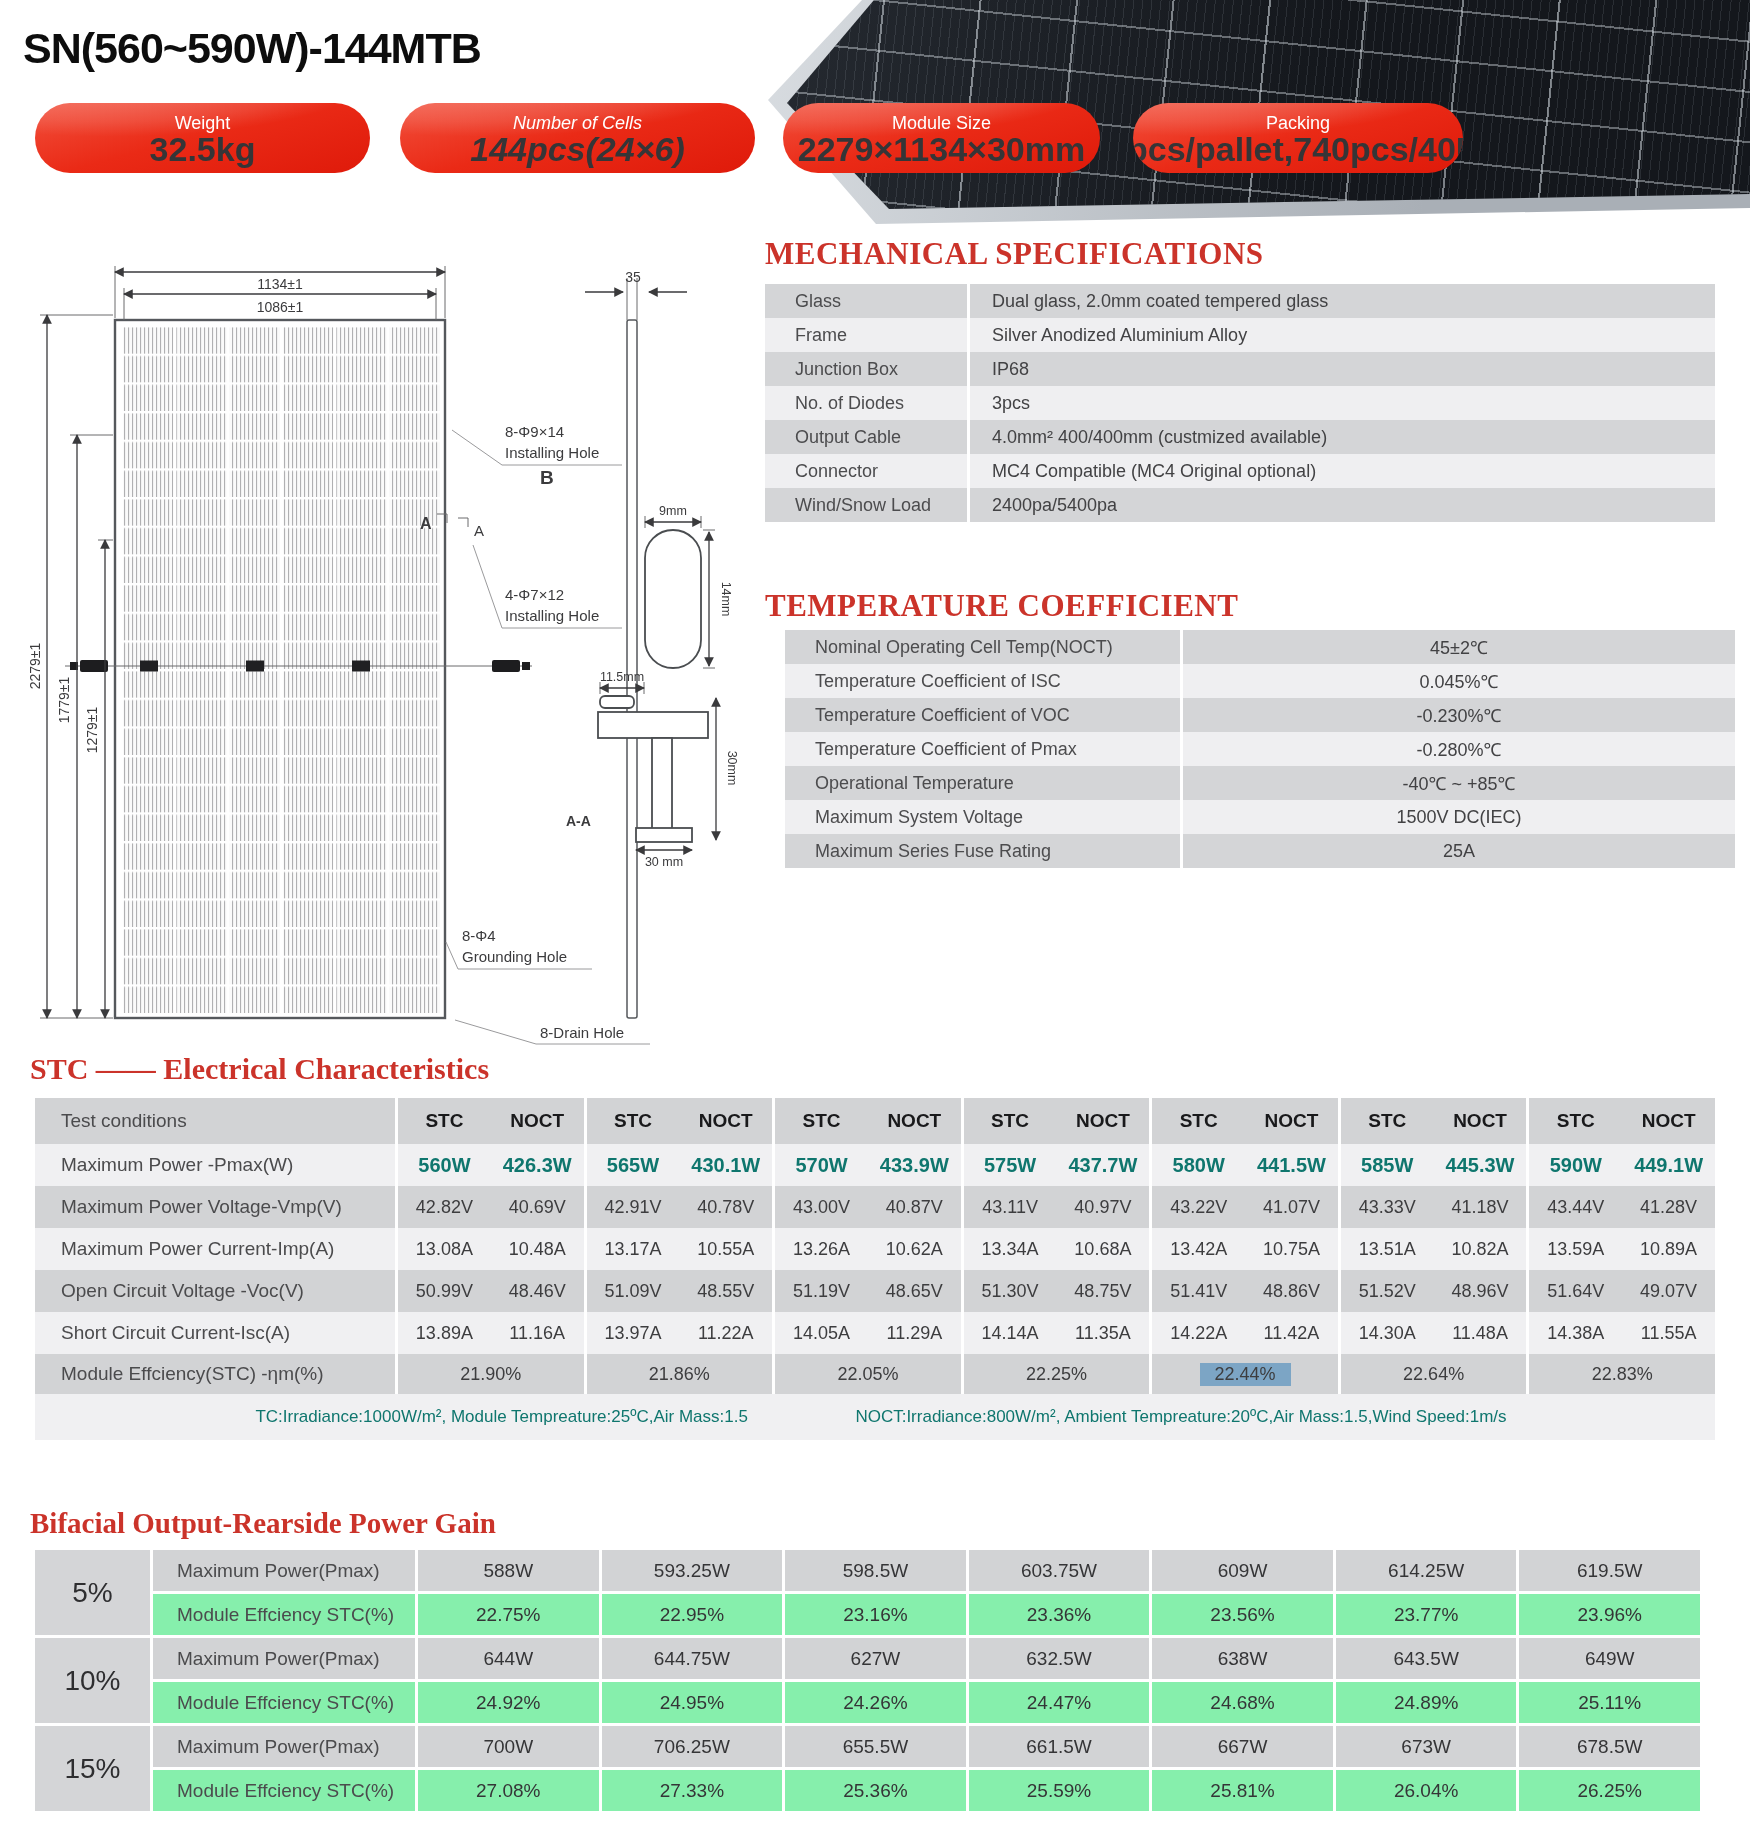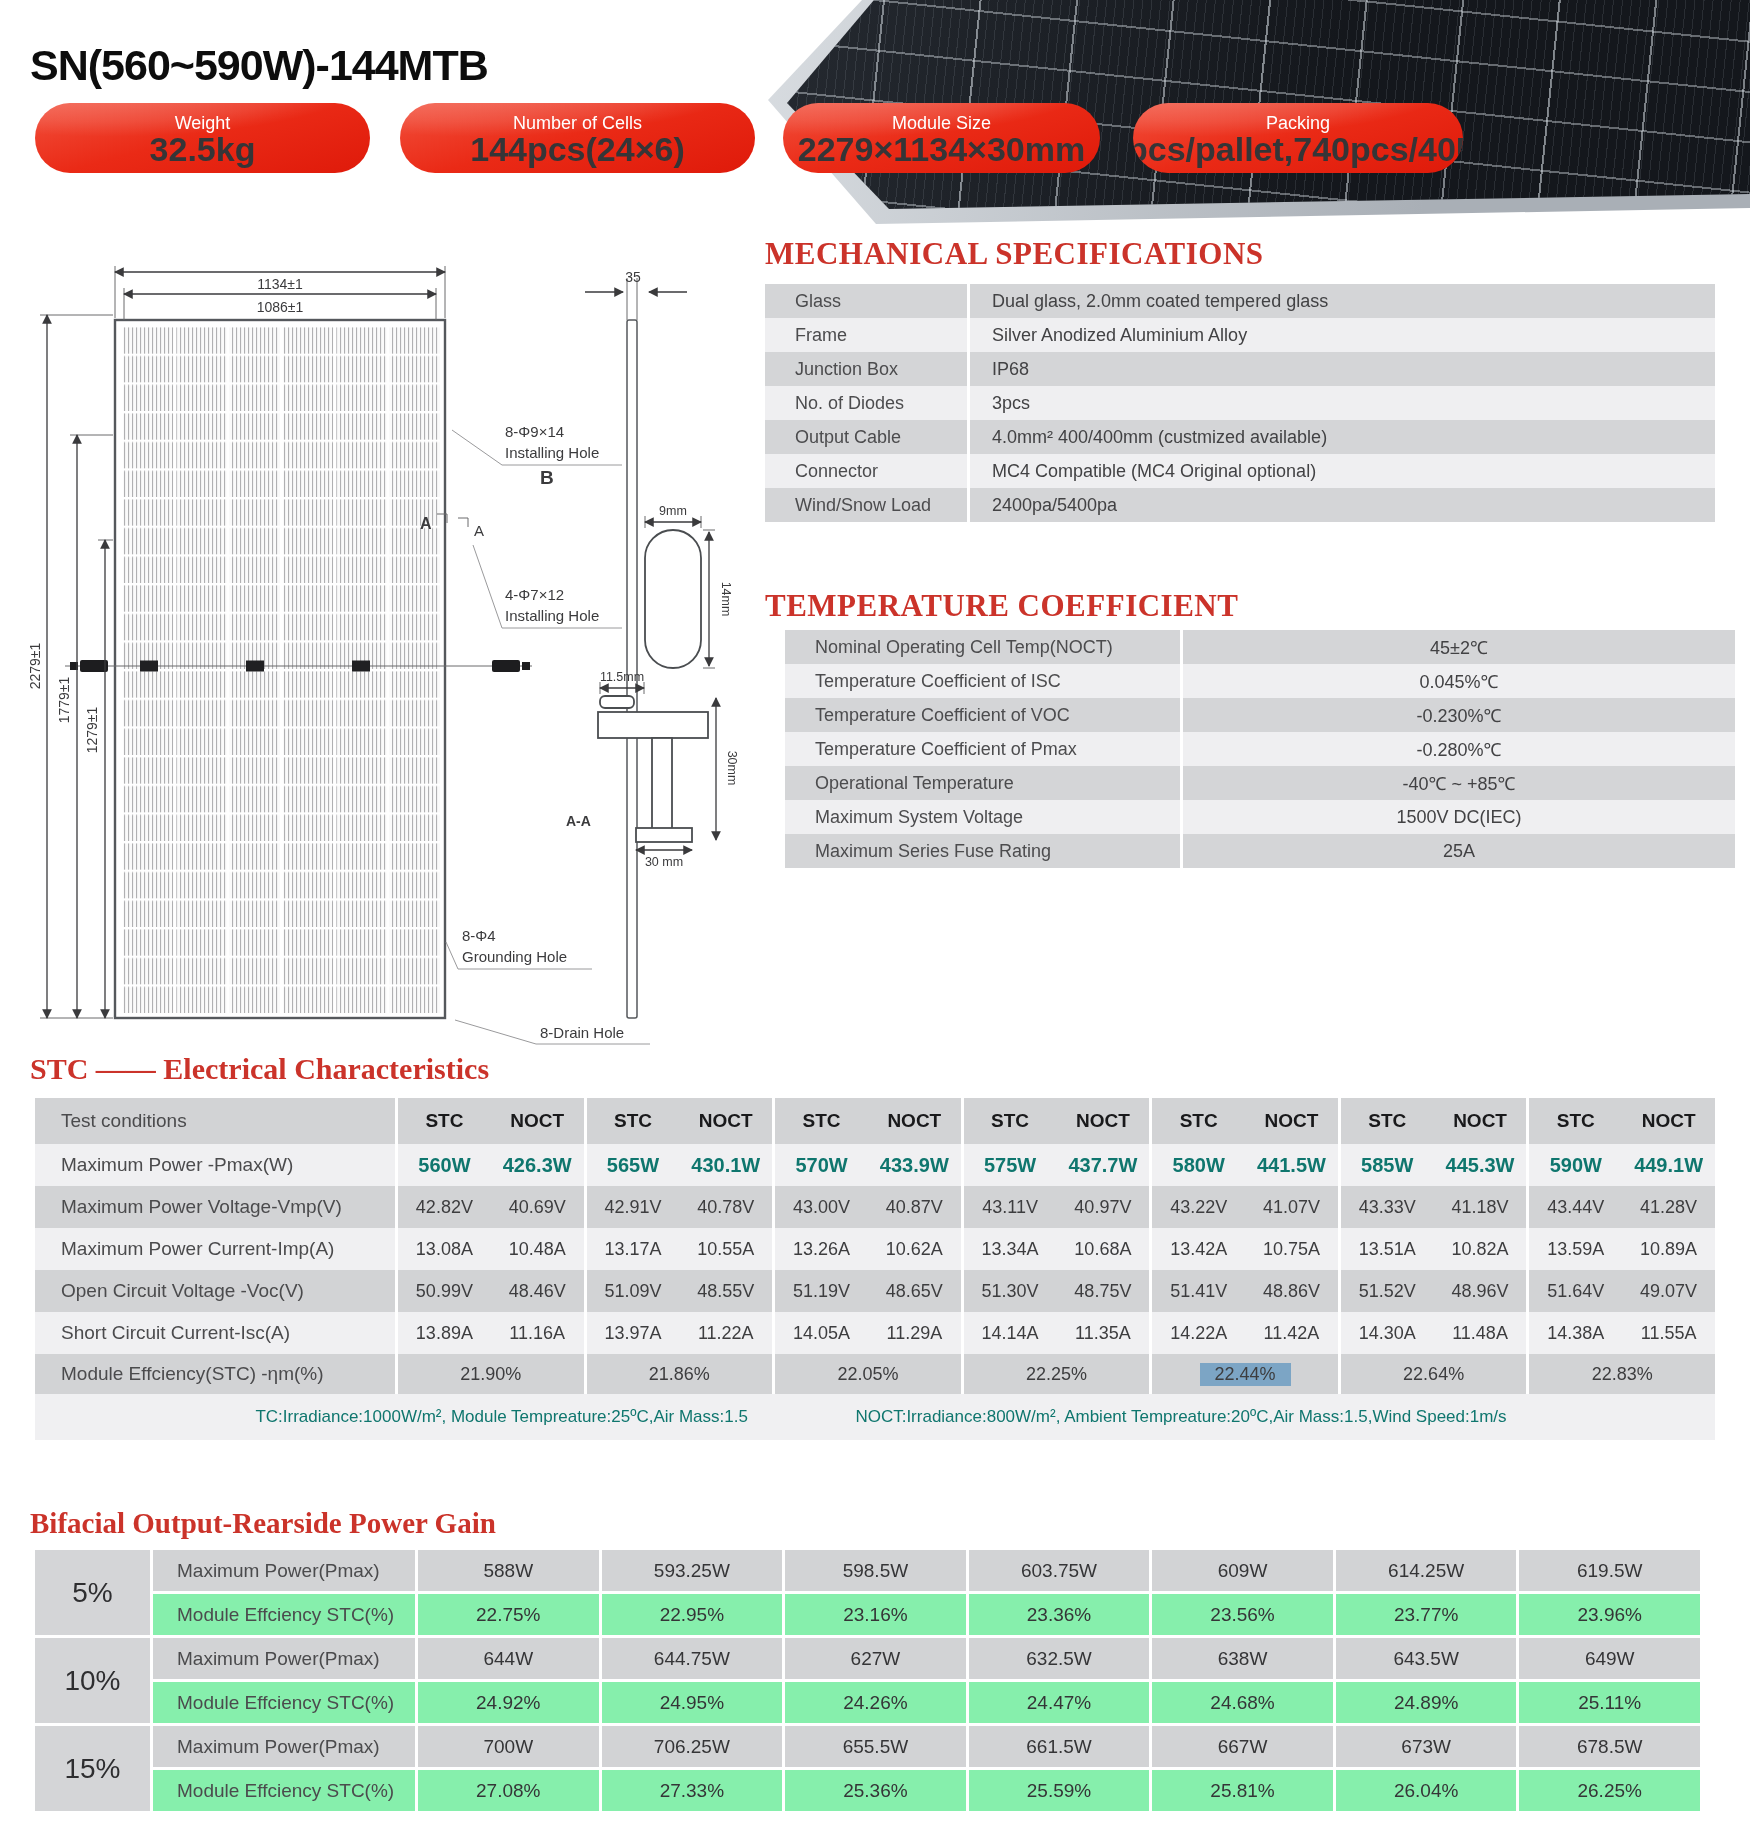--- a/index.html
+++ b/index.html
@@ -1,40 +1,40 @@
 <!DOCTYPE html>
 <html><head>
 <meta charset="utf-8">
 <style>
   html,body{margin:0;padding:0;background:#fff;}
   .page{position:relative;width:1750px;height:1836px;overflow:hidden;background:#fff;
         font-family:"Liberation Sans",sans-serif;color:#3c3c3e;}
 
   
-  .title{position:absolute;left:30px;top:24px;font-size:43px;font-weight:bold;color:#0d0d0d;letter-spacing:-1px;margin-top:17px;}
+  .title{position:absolute;left:23px;top:24px;font-size:43px;font-weight:bold;color:#0d0d0d;letter-spacing:-1px;}
   .photo{position:absolute;left:690px;top:0;width:1060px;height:233px;overflow:hidden;}
   .photo-frame{position:absolute;inset:0;background:linear-gradient(100deg,#dde1e5,#a9afb6 70%);
       clip-path:polygon(78px 100px,172px 0,1060px 0,1060px 208px,186px 224px);}
   .photo-cells{position:absolute;inset:0;
       clip-path:polygon(97px 103px,184px 0,1060px 0,1060px 194px,199px 209px);
       background:
         repeating-linear-gradient(96deg, rgba(225,232,238,0.5) 0 2px, transparent 2px 96px),
         repeating-linear-gradient(6deg, rgba(225,232,238,0.4) 0 2px, transparent 2px 50px),
         repeating-linear-gradient(96deg, rgba(170,180,190,0.14) 0 1px, transparent 1px 9px),
         linear-gradient(100deg,#272c33,#14171c 60%);}
 
   
   .badge{position:absolute;top:103px;height:70px;border-radius:36px;overflow:hidden;
       background:linear-gradient(165deg,#f2503c 0%,#ea2a16 48%,#df1a0a 100%);
       display:flex;flex-direction:column;align-items:center;justify-content:center;color:#fff;z-index:5;}
   .badge::before{content:"";position:absolute;inset:0;
       background:radial-gradient(130% 150% at 22% -45%, rgba(255,255,255,0.32) 0%, rgba(255,255,255,0.10) 48%, transparent 62%);}
   .badge .bl{position:relative;font-size:18px;line-height:22px;}
   .badge .bv{position:relative;font-size:34px;font-weight:bold;line-height:30px;}
-  .b1{left:35px;width:335px;} .b2{left:400px;width:355px;} .b3{left:783px;width:317px;} .b4{left:1133px;width:330px;}
+  .b1{left:35px;width:335px;} .b2{left:400px;width:355px;font-style:italic;} .b3{left:783px;width:317px;} .b4{left:1133px;width:330px;}
 
   
   .rh{position:absolute;font-family:"Liberation Serif",serif;font-weight:bold;color:#cb332a;white-space:nowrap;}
   .h-mech{left:765px;top:236px;font-size:31px;letter-spacing:0.5px;}
   .h-temp{left:765px;top:588px;font-size:31px;letter-spacing:0.5px;}
   .h-stc{left:30px;top:1052px;font-size:30px;}
   .h-bif{left:30px;top:1507px;font-size:29px;}
 
   
   .spec{position:absolute;left:765px;width:950px;}

